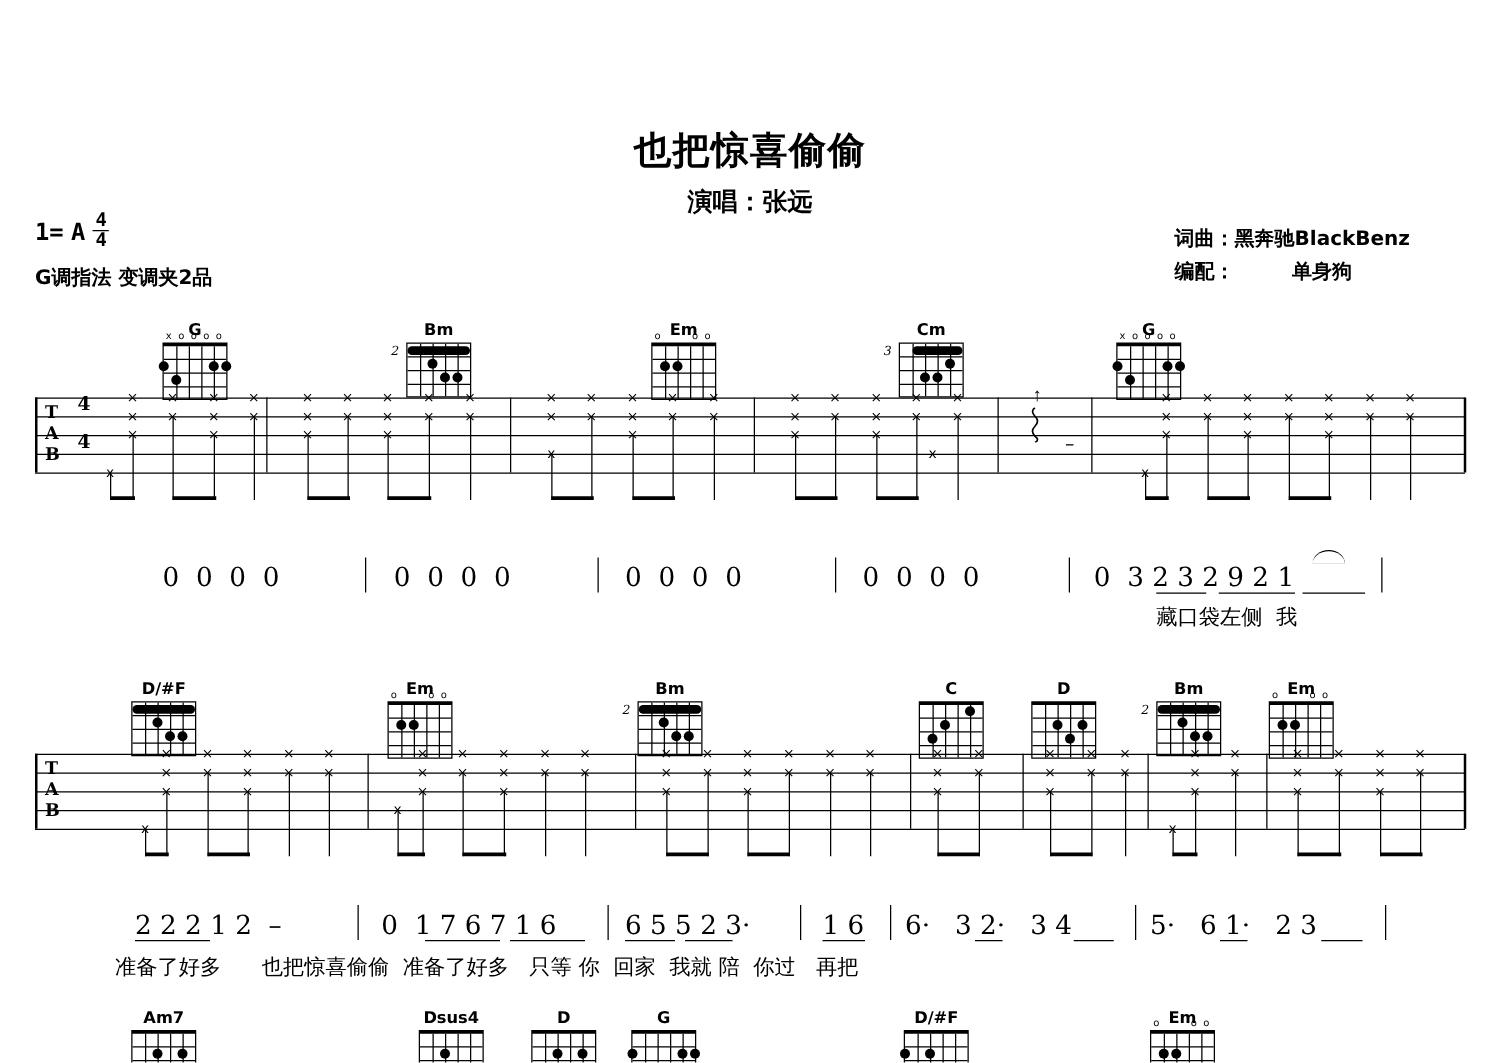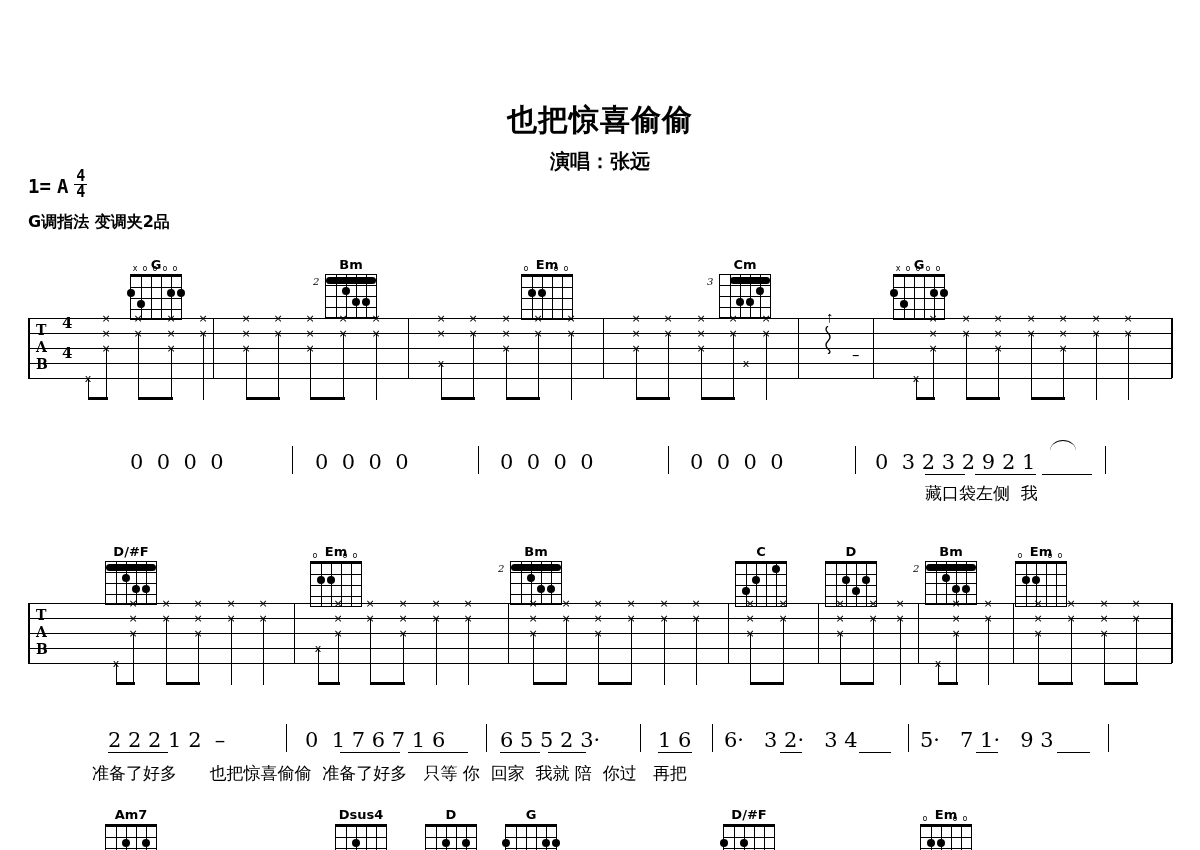--- a/index.html
+++ b/index.html
@@ -242,20 +242,22 @@
   <span>A</span>
   <span class="frac">
     <span class="num">4</span>
     <span class="den">4</span>
   </span>
 </div>
 
 <div class="capo-line">G调指法  变调夹2品</div>
 
 <div class="credits">
+  <div class="row"><span>词曲：</span><span>黑奔驰BlackBenz</span></div>
+  <div class="row"><span>编配：</span><span class="spacer"></span><span>单身狗</span></div>
 </div>
 
 <div class="chord" style="left:125px; top:258px;">
   <div class="cname">G</div>
   <div class="grid-wrap">
     <div class="opens">
       <span style="left:1px;">x</span>
         <span style="left:11px;">o</span>
         <span style="left:21px;">o</span>
         <span style="left:31px;">o</span>
@@ -815,21 +817,21 @@
 <div class="underline1" style="left:500px; top:752px; width:40px;"></div>
 <div class="underline1" style="left:548px; top:752px; width:38px;"></div>
 <div style="position:absolute; left:640px; top:724px; width:1.4px; height:28px; background:#000;"></div>
 <div class="jianpu" style="left:658px; top:728px;">1 6</div>
 <div class="underline1" style="left:658px; top:752px; width:34px;"></div>
 <div style="position:absolute; left:712px; top:724px; width:1.4px; height:28px; background:#000;"></div>
 <div class="jianpu" style="left:724px; top:728px;">6·   3 2·   3 4</div>
 <div class="underline1" style="left:780px; top:752px; width:22px;"></div>
 <div class="underline1" style="left:859px; top:752px; width:32px;"></div>
 <div style="position:absolute; left:908px; top:724px; width:1.4px; height:28px; background:#000;"></div>
-<div class="jianpu" style="left:920px; top:728px;">5·   7 1·   9 3</div>
+<div class="jianpu" style="left:920px; top:728px;">5·   6 1·   2 3</div>
 <div class="underline1" style="left:976px; top:752px; width:22px;"></div>
 <div class="underline1" style="left:1057px; top:752px; width:33px;"></div>
 <div style="position:absolute; left:1108px; top:724px; width:1.4px; height:28px; background:#000;"></div>
 <div class="lyrics" style="left:92px; top:762px;">准备了好多      也把惊喜偷偷  准备了好多   只等 你  回家  我就 陪  你过   再把</div>
 
 <div class="chord" style="left:100px; top:808px;">
   <div class="cname">Am7</div>
   <div class="grid-wrap">
     <div class="grid">
       <div class="v" style="left:10px;"></div>

